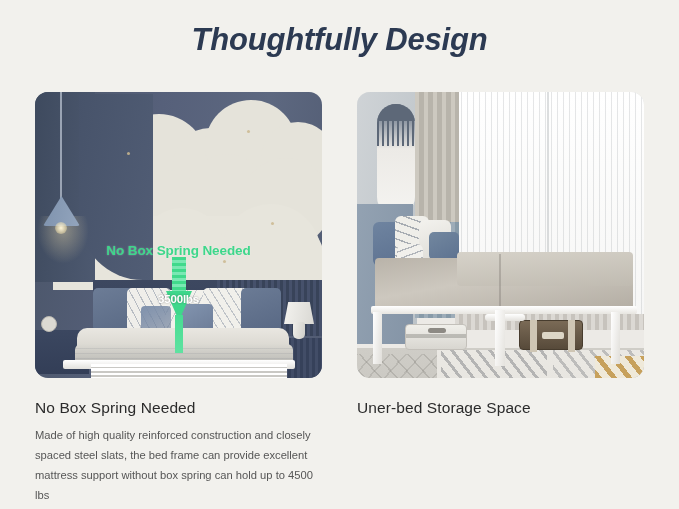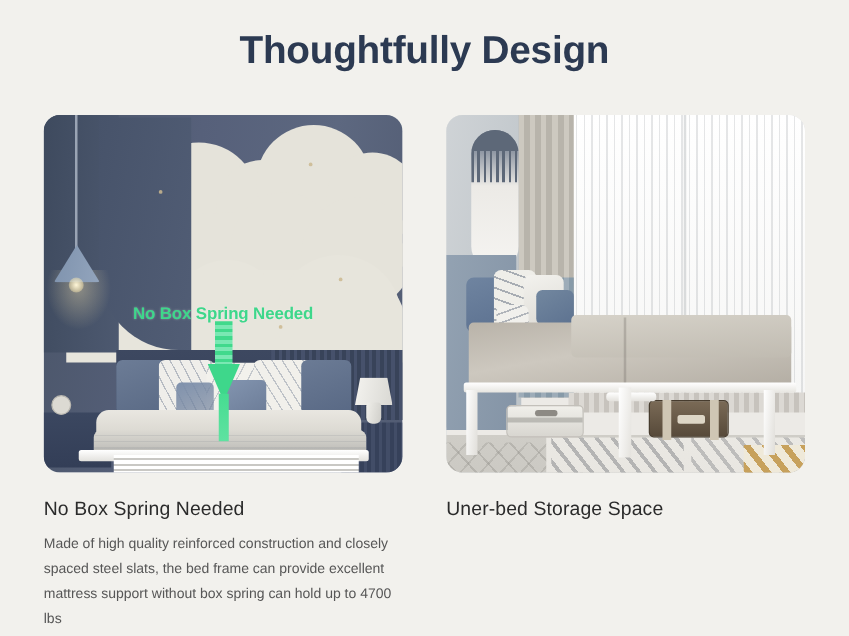--- a/index.html
+++ b/index.html
@@ -368,21 +368,21 @@
     background:repeating-linear-gradient(52deg,rgba(128,130,134,.42) 0 3px,transparent 3px 10px);
   }
   .r-rugGold {
     position:absolute; left:238px; top:264px; width:49px; height:60px;
     background:repeating-linear-gradient(52deg,#c7a15c 0 5px,#efe9d9 5px 12px);
   }
 </style>
 </head>
 <body style="background: rgb(242, 241, 237);">
 
-<div id="page-title" style="color: rgb(44, 58, 82);">Thoughtfully Design</div>
+<div id="page-title" style="color: rgb(44, 58, 82); font-style: italic;">Thoughtfully Design</div>
 
 <div class="panel left">
 
   <div class="photo">
     <div class="l-wall"></div>
 
     <div class="l-cloudfield">
       <i class="cl1"></i>
         <i class="cl2"></i>
         <i class="cl3"></i>
@@ -432,24 +432,25 @@
 
     <div class="l-rail"></div>
     <div class="l-slats"></div>
 
     <div class="ov-text">No Box Spring Needed</div>
     <div class="ov-arrow">
       <div class="shaft"></div>
       <div class="head"></div>
       <div class="tail"></div>
     </div>
+    <div class="ov-lbs">3500lbs</div>
   </div>
 
   <div class="cap-title">No Box Spring Needed</div>
-  <div class="cap-body">Made of high quality reinforced construction and closely spaced steel slats, the bed frame can provide excellent mattress support without box spring can hold up to 4700 lbs</div>
+  <div class="cap-body">Made of high quality reinforced construction and closely spaced steel slats, the bed frame can provide excellent mattress support without box spring can hold up to 4500 lbs</div>
 </div>
 
 <div class="panel right">
 
   <div class="photo">
     <div class="r-bg"></div>
     <div class="r-wallL"></div>
     <div class="r-art"></div>
     <div class="r-artDrip"></div>
 

